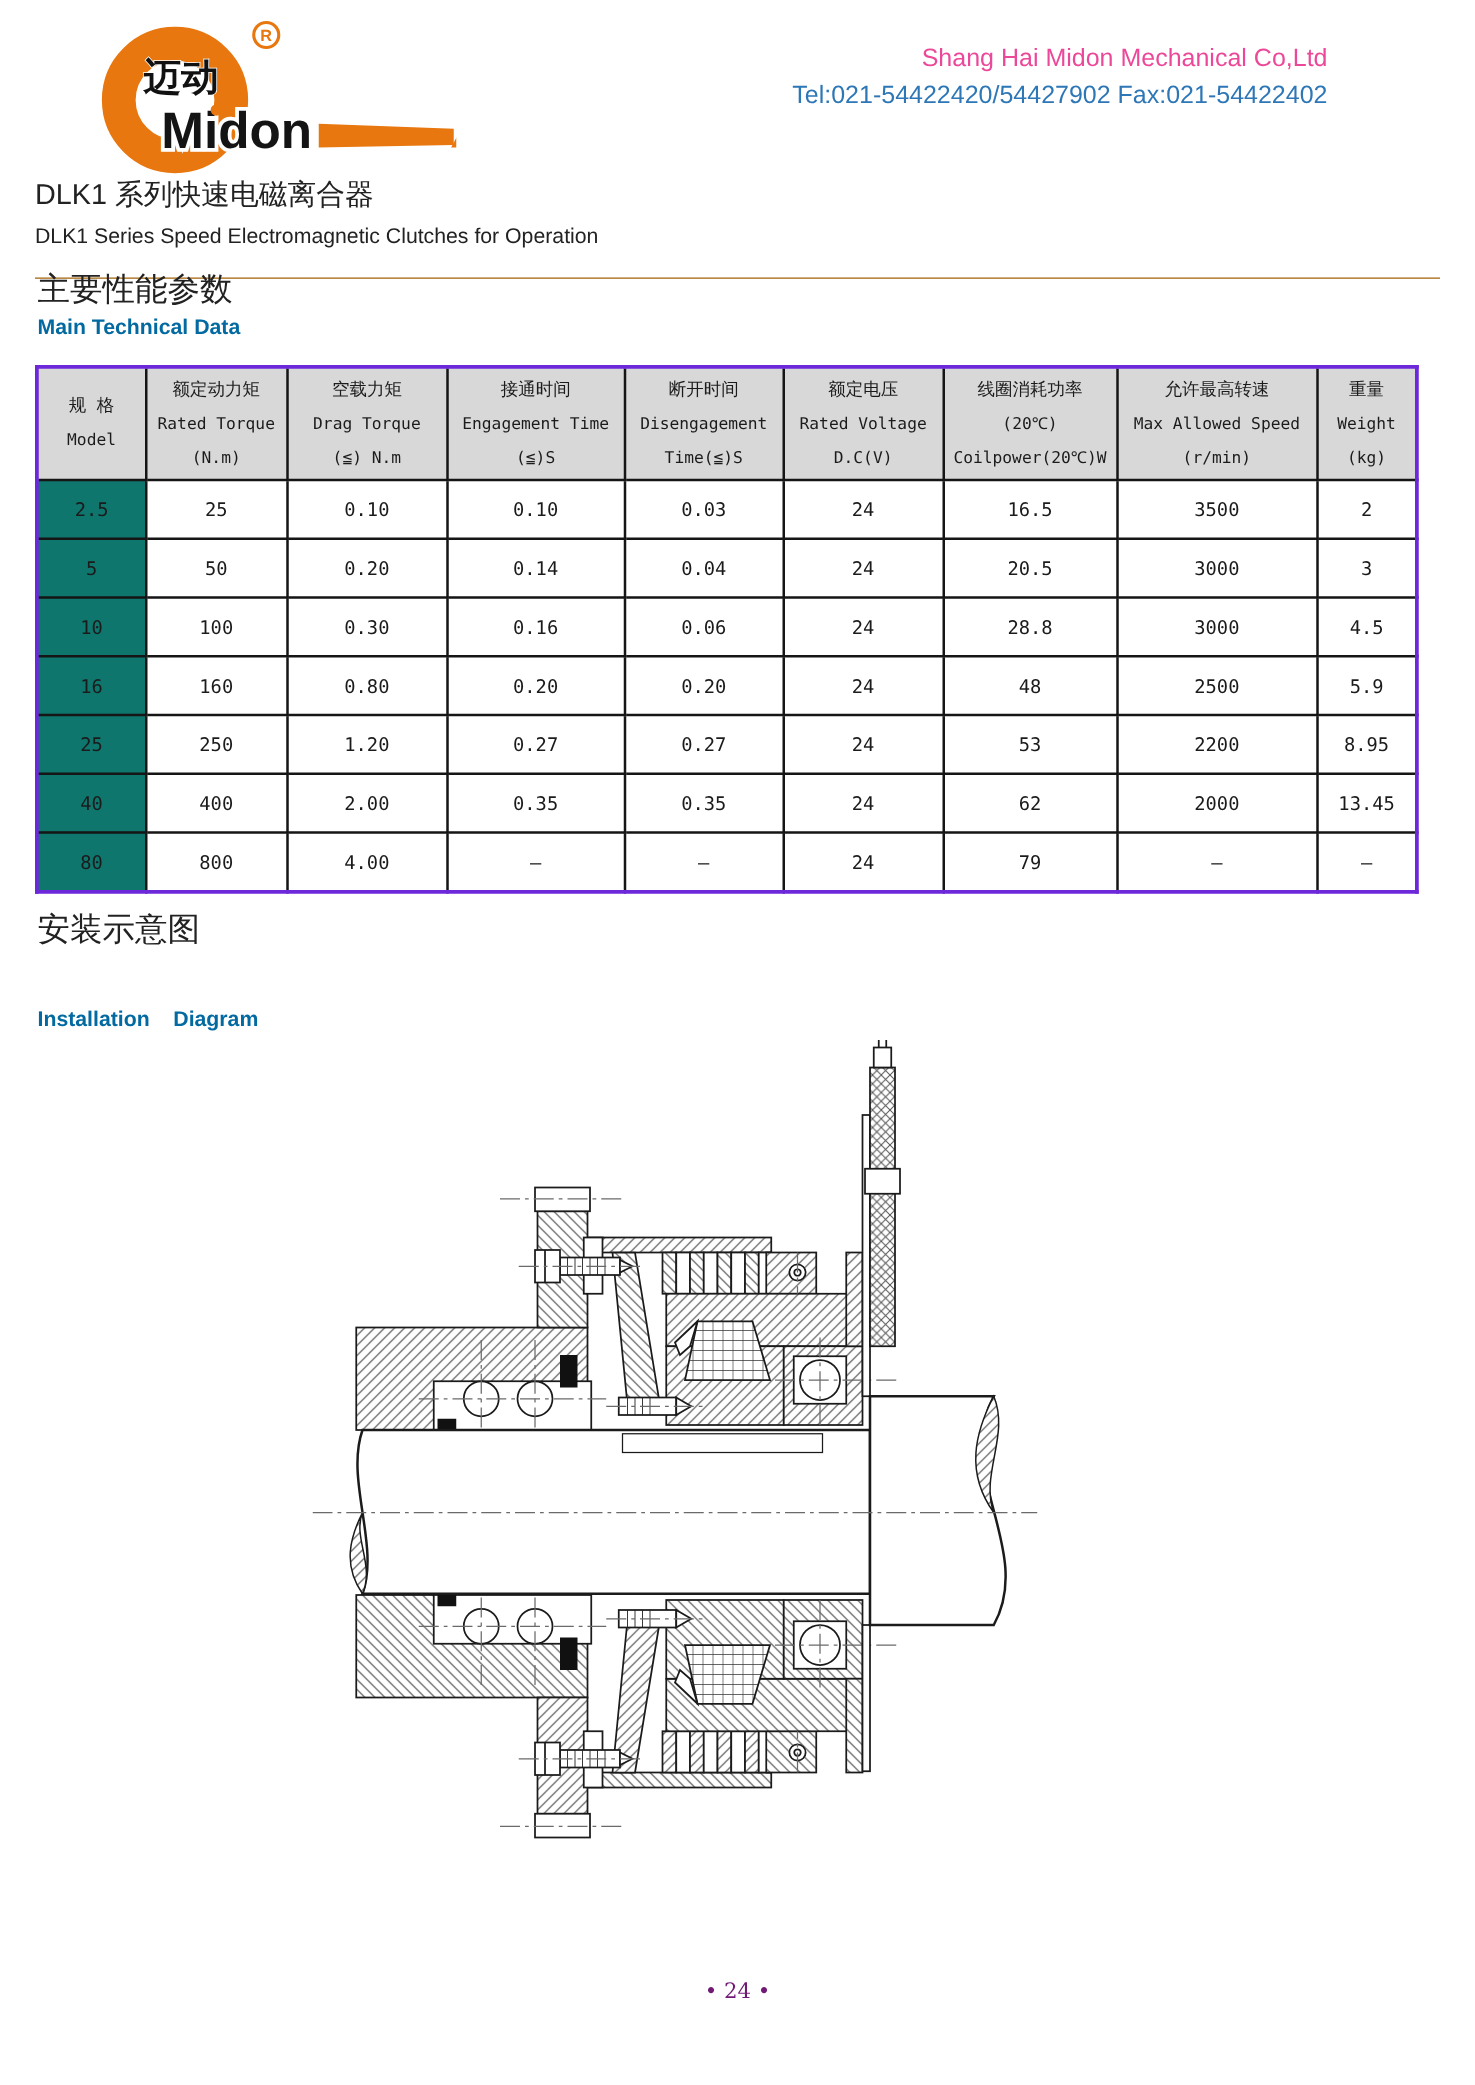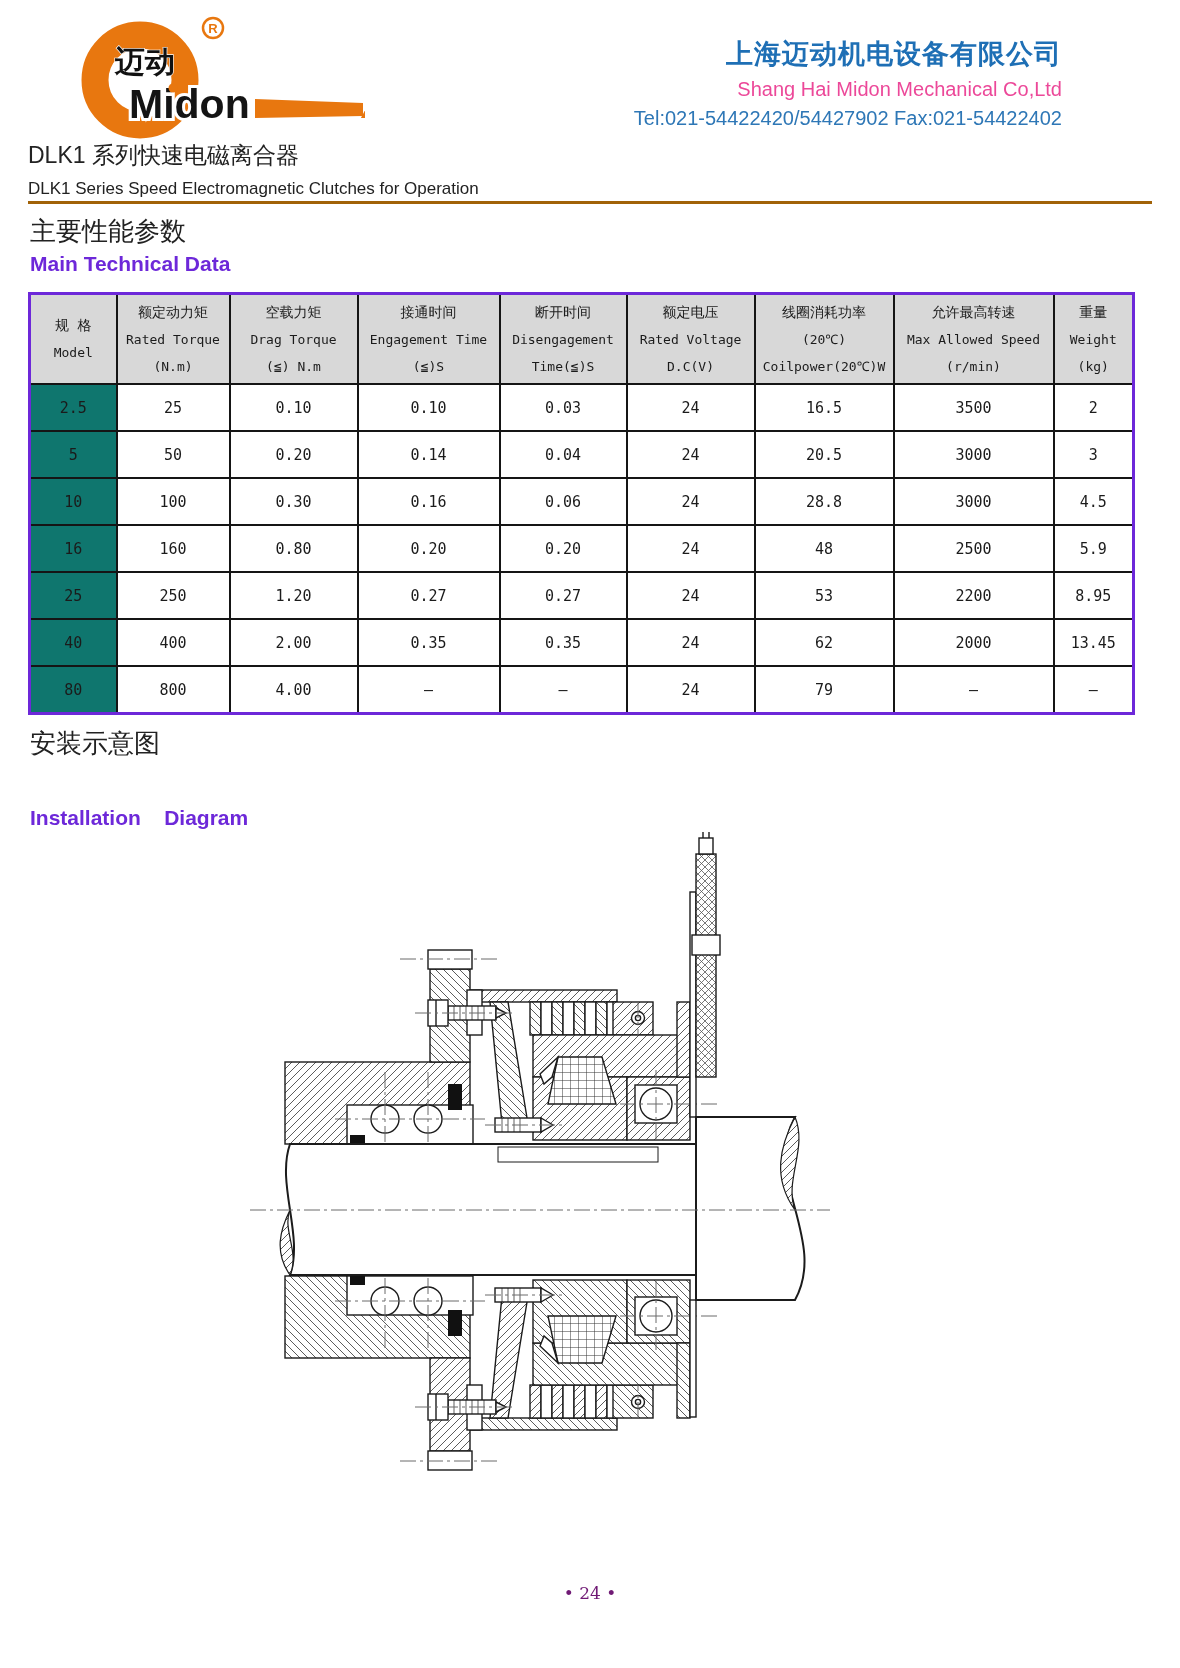--- a/index.html
+++ b/index.html
@@ -7,24 +7,24 @@
         font-family:"Liberation Sans",sans-serif;color:#1b1b1b;overflow:hidden;}
   
   .logo-svg{position:absolute;left:45px;top:8px;width:320px;height:135px;}
   .company{position:absolute;right:118px;top:36px;text-align:right;}
   .company .cn{font-size:27px;font-weight:bold;color:#1E6FB5;letter-spacing:1px;margin:0 0 6px 0;}
   .company .en{font-size:20px;color:#ec4899;margin:0 0 6px 0;}
   .company .tel{font-size:20px;color:#2E77B6;margin:0;}
   
   .title-block{position:absolute;left:28px;top:140px;width:1124px;}
   .title-cn{font-size:23px;color:#222;margin:0 0 8px 0;font-weight:normal;}
-  .title-en{font-size:17px;color:#222;margin:0;padding-bottom:2px;border-bottom:3px solid #a16207;}
+  .title-en{font-size:17px;color:#222;margin:0;padding-bottom:23px;border-bottom:1px solid #a16207;}
   
   .sec-cn{position:absolute;left:30px;font-size:26px;color:#222;font-weight:normal;margin:0;}
-  .sec-en{position:absolute;left:30px;font-size:21px;font-weight:bold;color:#6d28d9;margin:0;white-space:pre;}
+  .sec-en{position:absolute;left:30px;font-size:17px;font-weight:bold;color:#0369a1;margin:0;white-space:pre;}
   .sec-tech-cn{top:214px;}
   .sec-tech-en{top:252px;}
   .sec-install-cn{top:726px;}
   .sec-install-en{top:806px;}
   
   .tech-table{position:absolute;left:28px;top:292px;width:1104px;border-collapse:collapse;
               table-layout:fixed;border:3px solid #6d28d9;
               font-family:"DejaVu Sans Mono",monospace;}
   .tech-table th,.tech-table td{border:2px solid #151515;text-align:center;vertical-align:middle;padding:0 2px;}
   .tech-table th{background:#D8D8D8;font-weight:normal;height:88px;}
@@ -56,21 +56,20 @@
     <polygon points="210,91 318,95 318,108 210,110" fill="#E8770F"></polygon>
     <g fill="#E8770F" transform="translate(300,91) skewX(-28)">
       <rect x="26" y="0" width="5" height="19"></rect>
       <rect x="35" y="0" width="4.5" height="19"></rect>
       <rect x="43" y="0" width="4" height="19"></rect>
       <rect x="50" y="0" width="3.5" height="19"></rect>
     </g>
   </svg>
 
   <div class="company">
-    <p class="cn">上海迈动机电设备有限公司</p>
     <p class="en">Shang Hai Midon Mechanical Co,Ltd</p>
     <p class="tel">Tel:021-54422420/54427902 Fax:021-54422402</p>
   </div>
 
   <div class="title-block">
     <h1 class="title-cn">DLK1 系列快速电磁离合器</h1>
     <div class="title-en">DLK1 Series Speed Electromagnetic Clutches for Operation</div>
   </div>
 
   <h2 class="sec-cn sec-tech-cn">主要性能参数</h2>

